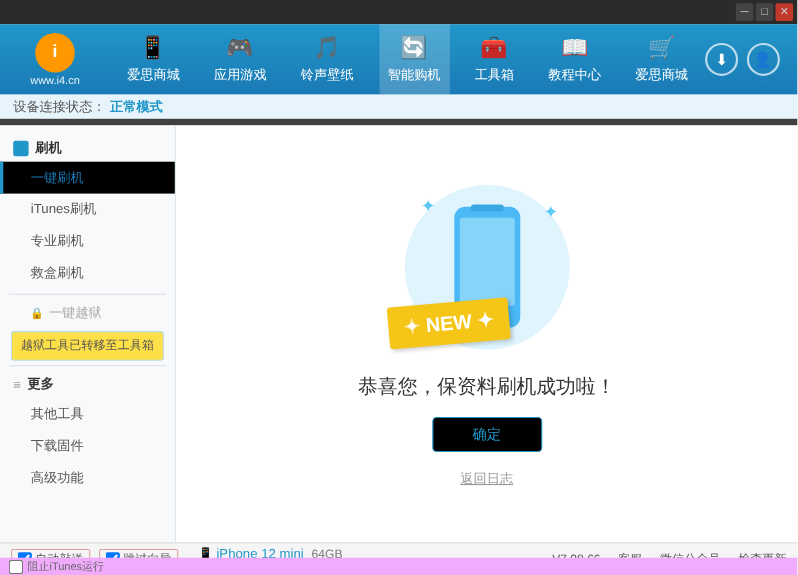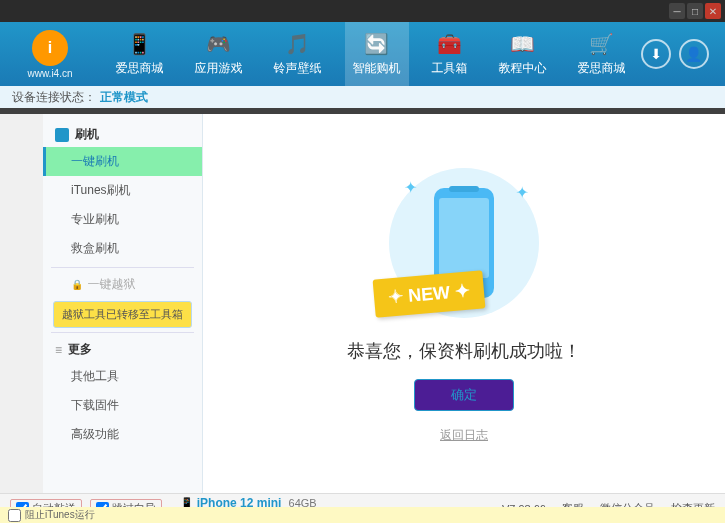--- a/index.html
+++ b/index.html
@@ -87,21 +87,20 @@
       font-size: 12px; color: #555;
     }
     .status-bar span.status-value {
       color: #2196c9; font-weight: bold; margin-left: 4px;
     }
 
     
     .main {
       display: flex;
       height: calc(523px - 22px - 64px - 28px - 30px);
-      margin-left: 43px;
     }
 
     
     .sidebar {
       width: 160px;
       background: #f7f9fb;
       border-right: 1px solid #dde8f0;
       padding: 8px 0;
       overflow-y: auto;
       flex-shrink: 0;
@@ -116,21 +115,21 @@
       background: #2196c9;
       margin-right: 6px;
       border-radius: 2px;
       display: inline-block;
     }
     .sidebar-item {
       padding: 6px 12px 6px 28px;
       font-size: 12px; color: #555; cursor: pointer;
     }
     .sidebar-item.active {
-      background: #86efac;
+      background: #000000;
       color: #1a7ab5;
       border-left: 3px solid #2196c9;
       padding-left: 25px;
     }
     .sidebar-divider {
       height: 1px; background: #dde; margin: 4px 8px;
     }
     .sidebar-more-header {
       display: flex; align-items: center;
       padding: 4px 12px;
@@ -202,21 +201,21 @@
     }
     .sparkle.tl { top: 15px; left: 20px; }
     .sparkle.tr { top: 20px; right: 15px; }
     .sparkle.bl { bottom: 25px; left: 10px; }
 
     .success-text {
       font-size: 18px; color: #333; font-weight: normal;
     }
     .confirm-btn {
       width: 100px; height: 32px;
-      background: #4c1d95;
+      background: #000000;
       border: 1px solid #2196c9;
       color: #2196c9;
       border-radius: 4px;
       cursor: pointer;
       font-size: 13px;
       display: flex; align-items: center; justify-content: center;
     }
     .back-btn {
       font-size: 12px; color: #999; cursor: pointer;
       text-decoration: underline;
@@ -240,32 +239,32 @@
       border: 1px solid #e0a0a0;
       padding: 1px 5px;
       border-radius: 2px;
       cursor: pointer;
     }
     .checkbox-item input { cursor: pointer; }
     .device-info {
       margin-left: 10px;
     }
     .device-name {
-      color: #2196c9; font-weight: bold; font-size: 12px; text-align: center;
+      color: #2196c9; font-weight: normal; font-size: 12px; text-align: center;
     }
 
     .bottom-right {
       position: absolute; right: 10px;
       display: flex; align-items: center; gap: 16px;
       font-size: 11px; color: #555;
     }
     .bottom-right span { cursor: pointer; }
     .itunes-bar {
       position: absolute; bottom: 0; left: 0; right: 0;
-      height: 16px; background: #fef9c3;
+      height: 16px; background: #f0abfc;
       display: flex; align-items: center;
       padding: 0 8px; font-size: 10px; color: #666;
     }
   </style>
 </head>
 <body>
 
 <div class="title-bar">
   <div class="title-bar-btn">─</div>
   <div class="title-bar-btn">□</div>

